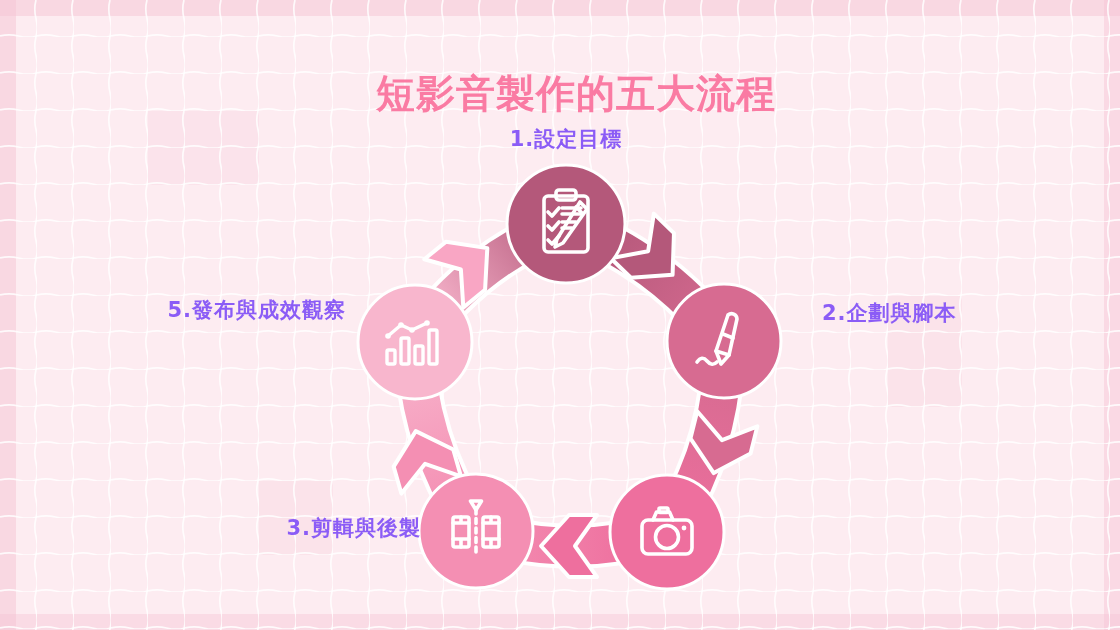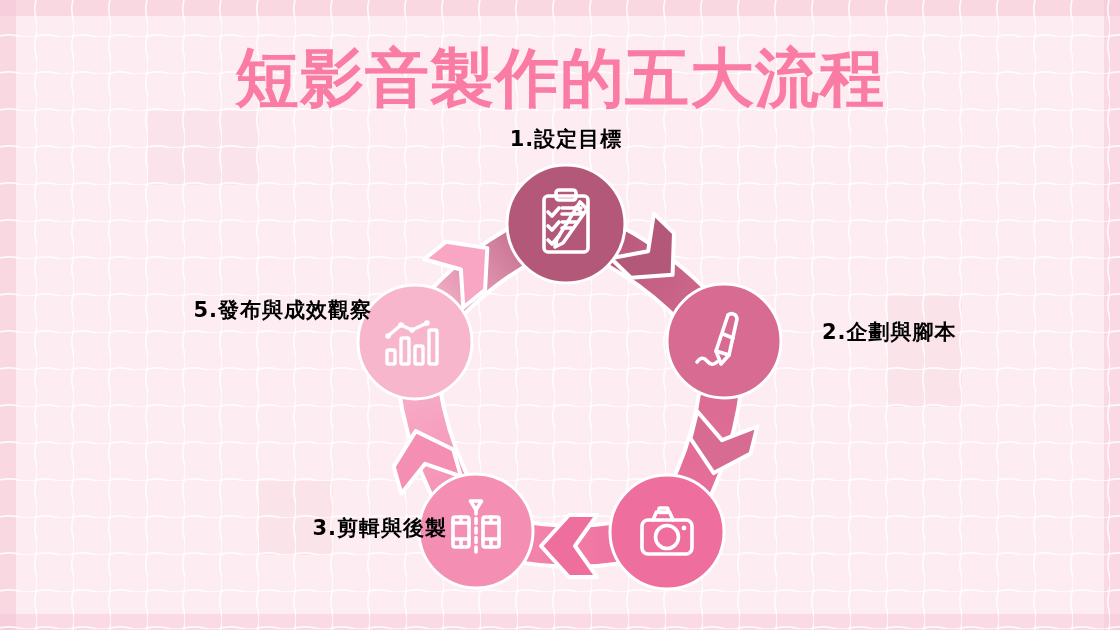--- a/index.html
+++ b/index.html
@@ -6,30 +6,30 @@
   body{
     width:1120px;height:630px;overflow:hidden;
     font-family:"DejaVu Sans","Liberation Sans",sans-serif;
     background:#fdecf1;
   }
   .canvas{position:relative;width:1120px;height:630px;background:#fdecf1;}
   .grid-svg{position:absolute;left:0;top:0;width:1120px;height:630px;}
   .ring-svg{position:absolute;left:0;top:0;width:1120px;height:630px;}
   .title{
     position:absolute;left:560px;top:78px;transform:translate(-50%,-50%);
-    margin:0;font-size:64px;font-weight:800;letter-spacing:1px;
+    margin:16px;font-size:39px;font-weight:800;letter-spacing:1px;
     color:#fa7ba3;white-space:nowrap;
   }
   .step-label{
-    position:absolute;font-size:21px;font-weight:700;color:#000000;
+    position:absolute;font-size:21px;font-weight:700;color:#8b5cf6;
     white-space:nowrap;letter-spacing:1px;
   }
   .lbl-center{transform:translate(-50%,-50%);}
   .lbl-left{transform:translate(0,-50%);}
-  .lbl-right{transform:translate(-100%,-50%);margin-left:26px;}
+  .lbl-right{transform:translate(-100%,-50%);}
 </style>
 </head>
 <body>
 
 <div class="canvas">
 
   <svg class="grid-svg" width="1120" height="630">
     <defs>
       <pattern id="wavygrid" width="37" height="37" patternUnits="userSpaceOnUse">
         <path d="M0,36 q9,-2.4 18.5,0 t18.5,0" fill="none" stroke="#ffffff" stroke-width="1.7" opacity="0.85"></path>
@@ -148,17 +148,17 @@
         <path d="M-27,-6 L-14,-17 L-3,-12 L12,-19"></path>
         <circle cx="-27" cy="-6" r="2.8" fill="#ffffff" stroke="none"></circle>
         <circle cx="-14" cy="-17" r="2.8" fill="#ffffff" stroke="none"></circle>
         <circle cx="-3" cy="-12" r="2.8" fill="#ffffff" stroke="none"></circle>
         <circle cx="12" cy="-19" r="2.8" fill="#ffffff" stroke="none"></circle>
       </g>
     </g>
   </svg>
 
   <div class="step-label lbl-center" style="left:566px;top:139px">1.設定目標</div>
-  <div class="step-label lbl-left" style="left:822px;top:332px">2.企劃與腳本</div>
+  <div class="step-label lbl-left" style="left:822px;top:313px">2.企劃與腳本</div>
   <div class="step-label lbl-right" style="left:421px;top:528px">3.剪輯與後製</div>
   <div class="step-label lbl-right" style="left:346px;top:310px">5.發布與成效觀察</div>
 
 </div>
 
 </body></html>

